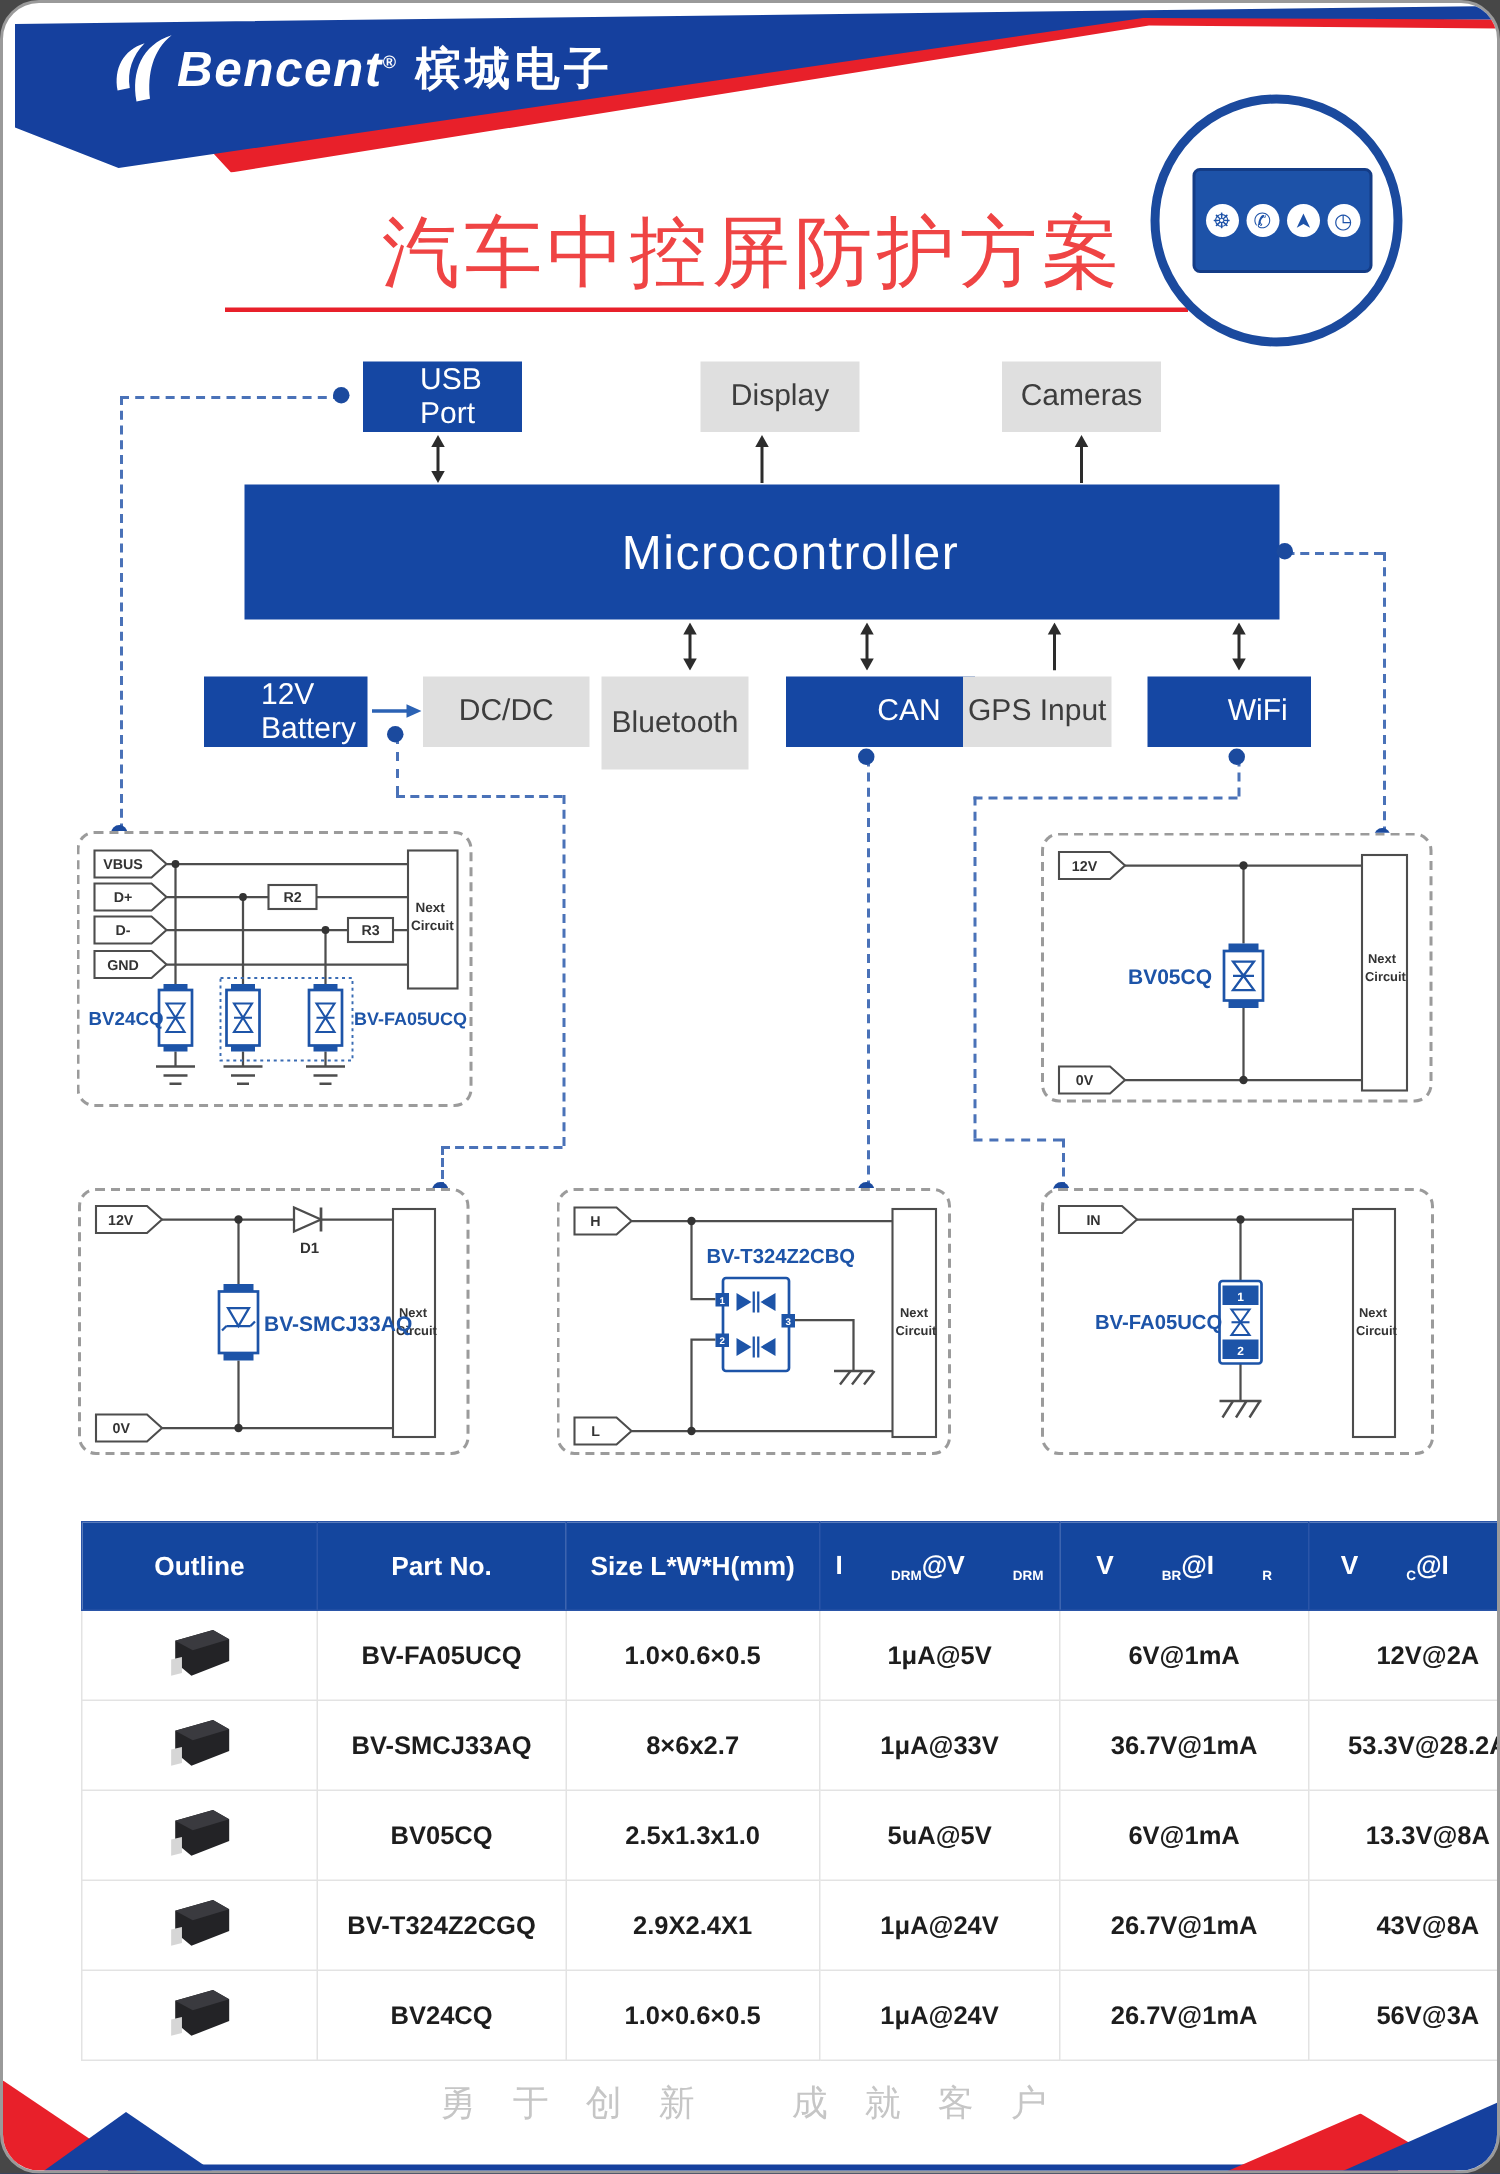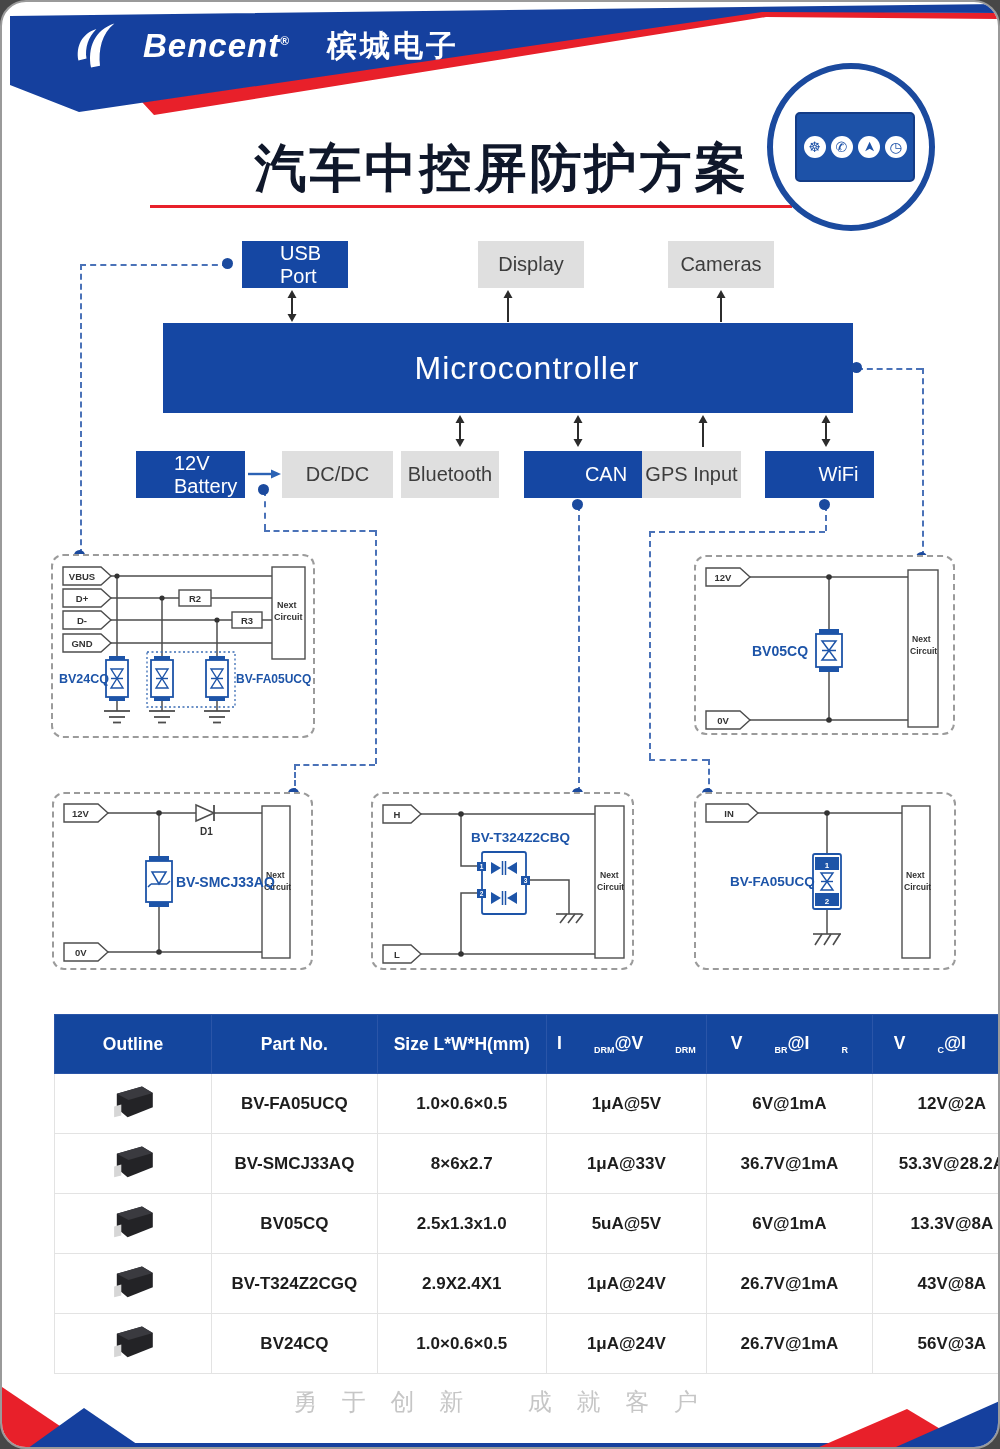--- a/index.html
+++ b/index.html
@@ -4,27 +4,27 @@
 <style>
   html,body{margin:0;padding:0;background:#474747;font-family:"Liberation Sans","DejaVu Sans",sans-serif;}
   .page{position:relative;width:1000px;height:1449px;margin:0 auto;background:#ffffff;
         border:2px solid #9a9a9a;border-radius:26px;overflow:hidden;box-sizing:border-box;}
   .abs{position:absolute;}
   
   .banner-red{position:absolute;inset:0;background:#e8202a;
     clip-path:polygon(140px 100px,758px 9px,996px 11px,996px 17px,764px 15px,152px 113px);}
   .banner-blue{position:absolute;inset:0;background:#15409e;
     clip-path:polygon(8px 14px,996px 2px,996px 11px,760px 10px,77px 110px,8px 83px);}
-  .logo{position:absolute;left:62px;top:18px;display:flex;align-items:center;z-index:3;color:#fff;gap:25px;}
+  .logo{position:absolute;left:62px;top:18px;display:flex;align-items:center;z-index:3;color:#fff;}
   .logo-text{font-size:33px;font-weight:bold;font-style:italic;letter-spacing:1px;}
   .logo-reg{font-size:12px;vertical-align:super;font-style:normal;}
   .logo-cn{font-size:30px;font-weight:bold;margin-left:12px;font-style:normal;letter-spacing:3px;}
   
   .title{position:absolute;left:150px;top:132px;width:700px;text-align:center;
-         font-size:52px;font-weight:bold;color:#0f172a;letter-spacing:3px;}
+         font-size:52px;font-weight:normal;color:#ef4444;letter-spacing:3px;}
   .title-underline{position:absolute;left:148px;top:203px;width:642px;height:3px;background:#e8202a;}
   
   .badge{position:absolute;left:765px;top:61px;width:168px;height:168px;border-radius:50%;
          background:#fff;border:6px solid #1b4a9e;box-sizing:border-box;z-index:2;}
   .badge-screen{position:absolute;left:22px;top:43px;width:116px;height:66px;background:#1d52a8;
          border:2px solid #143c86;border-radius:5px;display:flex;align-items:center;justify-content:center;gap:5px;}
   .badge-dot{width:22px;height:22px;border-radius:50%;background:#fff;color:#1d52a8;
          display:flex;align-items:center;justify-content:center;font-size:14px;font-weight:bold;}
   .rot-up{transform:rotate(-90deg);}
   
@@ -90,26 +90,26 @@
       <div class="badge-dot">
           <span class="rot-up">➤</span>
         </div>
       <div class="badge-dot">
           <span>◷</span>
         </div>
     </div>
   </div>
 
   <div class="blk blk-blue" style="left:240px;top:239px;width:106px;height:47px;">USB Port</div>
-  <div class="blk blk-gray" style="left:476px;top:239px;width:106px;height:47px;">Display</div>
+  <div class="blk blk-gray" style="left:465px;top:239px;width:106px;height:47px;">Display</div>
   <div class="blk blk-gray" style="left:666px;top:239px;width:106px;height:47px;">Cameras</div>
   <div class="blk blk-blue mcu" style="left:161px;top:321px;width:690px;height:90px;">Microcontroller</div>
   <div class="blk blk-blue" style="left:134px;top:449px;width:109px;height:47px;">12V Battery</div>
   <div class="blk blk-gray" style="left:280px;top:449px;width:111px;height:47px;">DC/DC</div>
-  <div class="blk blk-gray" style="left:399px;top:449px;width:98px;height:47px;">Bluetooth</div>
+  <div class="blk blk-gray" style="left:399px;top:449px;width:98px;height:62px;">Bluetooth</div>
   <div class="blk blk-blue" style="left:522px;top:449px;width:126px;height:47px;">CAN</div>
   <div class="blk blk-gray" style="left:640px;top:449px;width:99px;height:47px;">GPS Input</div>
   <div class="blk blk-blue" style="left:763px;top:449px;width:109px;height:47px;">WiFi</div>
 
   <svg class="abs" style="left:283px;top:288px;" width="14" height="32">
       <line x1="7" y1="6" x2="7" y2="26" stroke="#2c2c2c" stroke-width="2"></line>
       <polygon points="7,0 2.5,8 11.5,8" fill="#2c2c2c"></polygon>
       <polygon points="7,32 2.5,24 11.5,24" fill="#2c2c2c"></polygon>
     </svg>
   <svg class="abs" style="left:499px;top:288px;" width="14" height="32">

